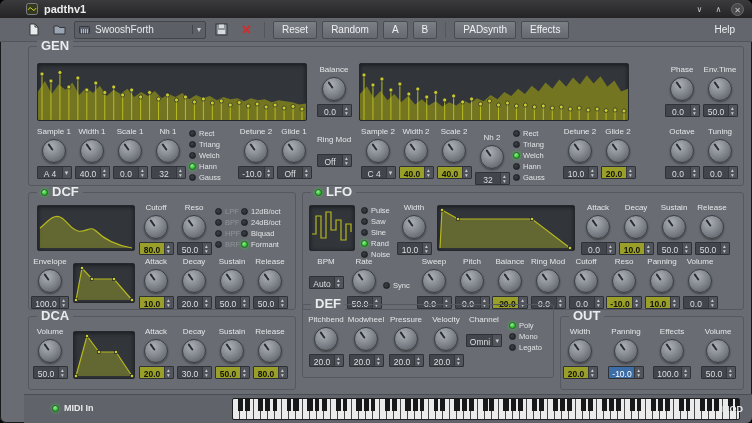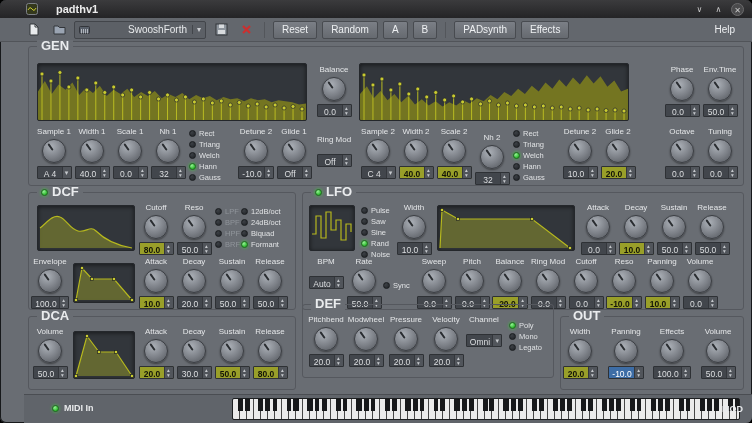--- a/index.html
+++ b/index.html
@@ -1,32 +1,32 @@
 <!DOCTYPE html>
 <html><head>
 <meta charset="utf-8">
 <style>
   * { margin:0; padding:0; box-sizing:border-box; }
   html,body { width:752px; height:423px; background:#000; font-family:"Liberation Sans",sans-serif; }
   .window { position:relative; width:752px; height:423px; background:#696d73; border-radius:6px; overflow:hidden; box-shadow:inset 0 0 0 1px #17191b; }
 
   
-  .titlebar { position:absolute; left:0; top:0; right:0; height:18px; background:linear-gradient(#3b3b3d,#242426); display:flex; align-items:center; padding:0 8px 0 26px; border-radius:6px 6px 0 0;gap:12px; }
+  .titlebar { position:absolute; left:0; top:0; right:0; height:18px; background:linear-gradient(#3b3b3d,#242426); display:flex; align-items:center; padding:0 8px 0 26px; border-radius:6px 6px 0 0; }
   .app-icon { width:12px; height:12px; margin-right:6px; display:inline-flex; }
   .wtitle { color:#ececec; font-size:11px; font-weight:bold; }
   .wctrls { margin-left:auto; display:flex; gap:6px; align-items:center; }
   .wbtn { width:13px; height:13px; color:#c9c9c9; font-size:8px; line-height:13px; text-align:center; border-radius:50%; }
   .wbtn.close { background:#4a4a4c; border:1px solid #6b6b6d; }
 
   
   .toolbar { position:absolute; left:0; top:18px; right:0; height:24px; background:#63676d; border-bottom:1px solid #515459; display:flex; align-items:center; padding-left:24px; gap:5px; }
   button { background:none; border:none; font-family:inherit; cursor:default; }
   .tbtn { width:20px; height:18px; display:flex; align-items:center; justify-content:center; }
   .combo-preset { height:18px; width:132px; background:#5c6066; border:1px solid #42454a; border-radius:2px; display:flex; align-items:center; gap:5px; padding:0 4px; color:#e8eaec; font-size:10px; }
-  .combo-preset .cval { flex:1; white-space:nowrap; overflow:hidden;text-align:right; }
+  .combo-preset .cval { flex:1; white-space:nowrap; overflow:hidden; }
   .combo-preset .carr { color:#c9ccd0; font-size:8px; border-left:1px solid #42454a; padding-left:4px; }
   .btn { height:18px; padding:0 8px; font-size:10px; color:#eef0f2; background:linear-gradient(#7b7f86,#666a70); border:1px solid #484b50; border-radius:2px; display:flex; align-items:center;text-align:center; }
   .btn.flat { background:transparent; border-color:transparent; }
   .tsep { width:1px; height:16px; background:#53565b; margin:0 3px; }
 
   
   .group { position:absolute; border:1px solid #55585e; border-radius:3px; }
   .gtitle { position:absolute; top:-7px; left:8px; background:#696d73; padding:0 4px; font-size:13px; font-weight:bold; color:#eaecee; display:flex; align-items:center; gap:4px; line-height:12px; }
 
   

